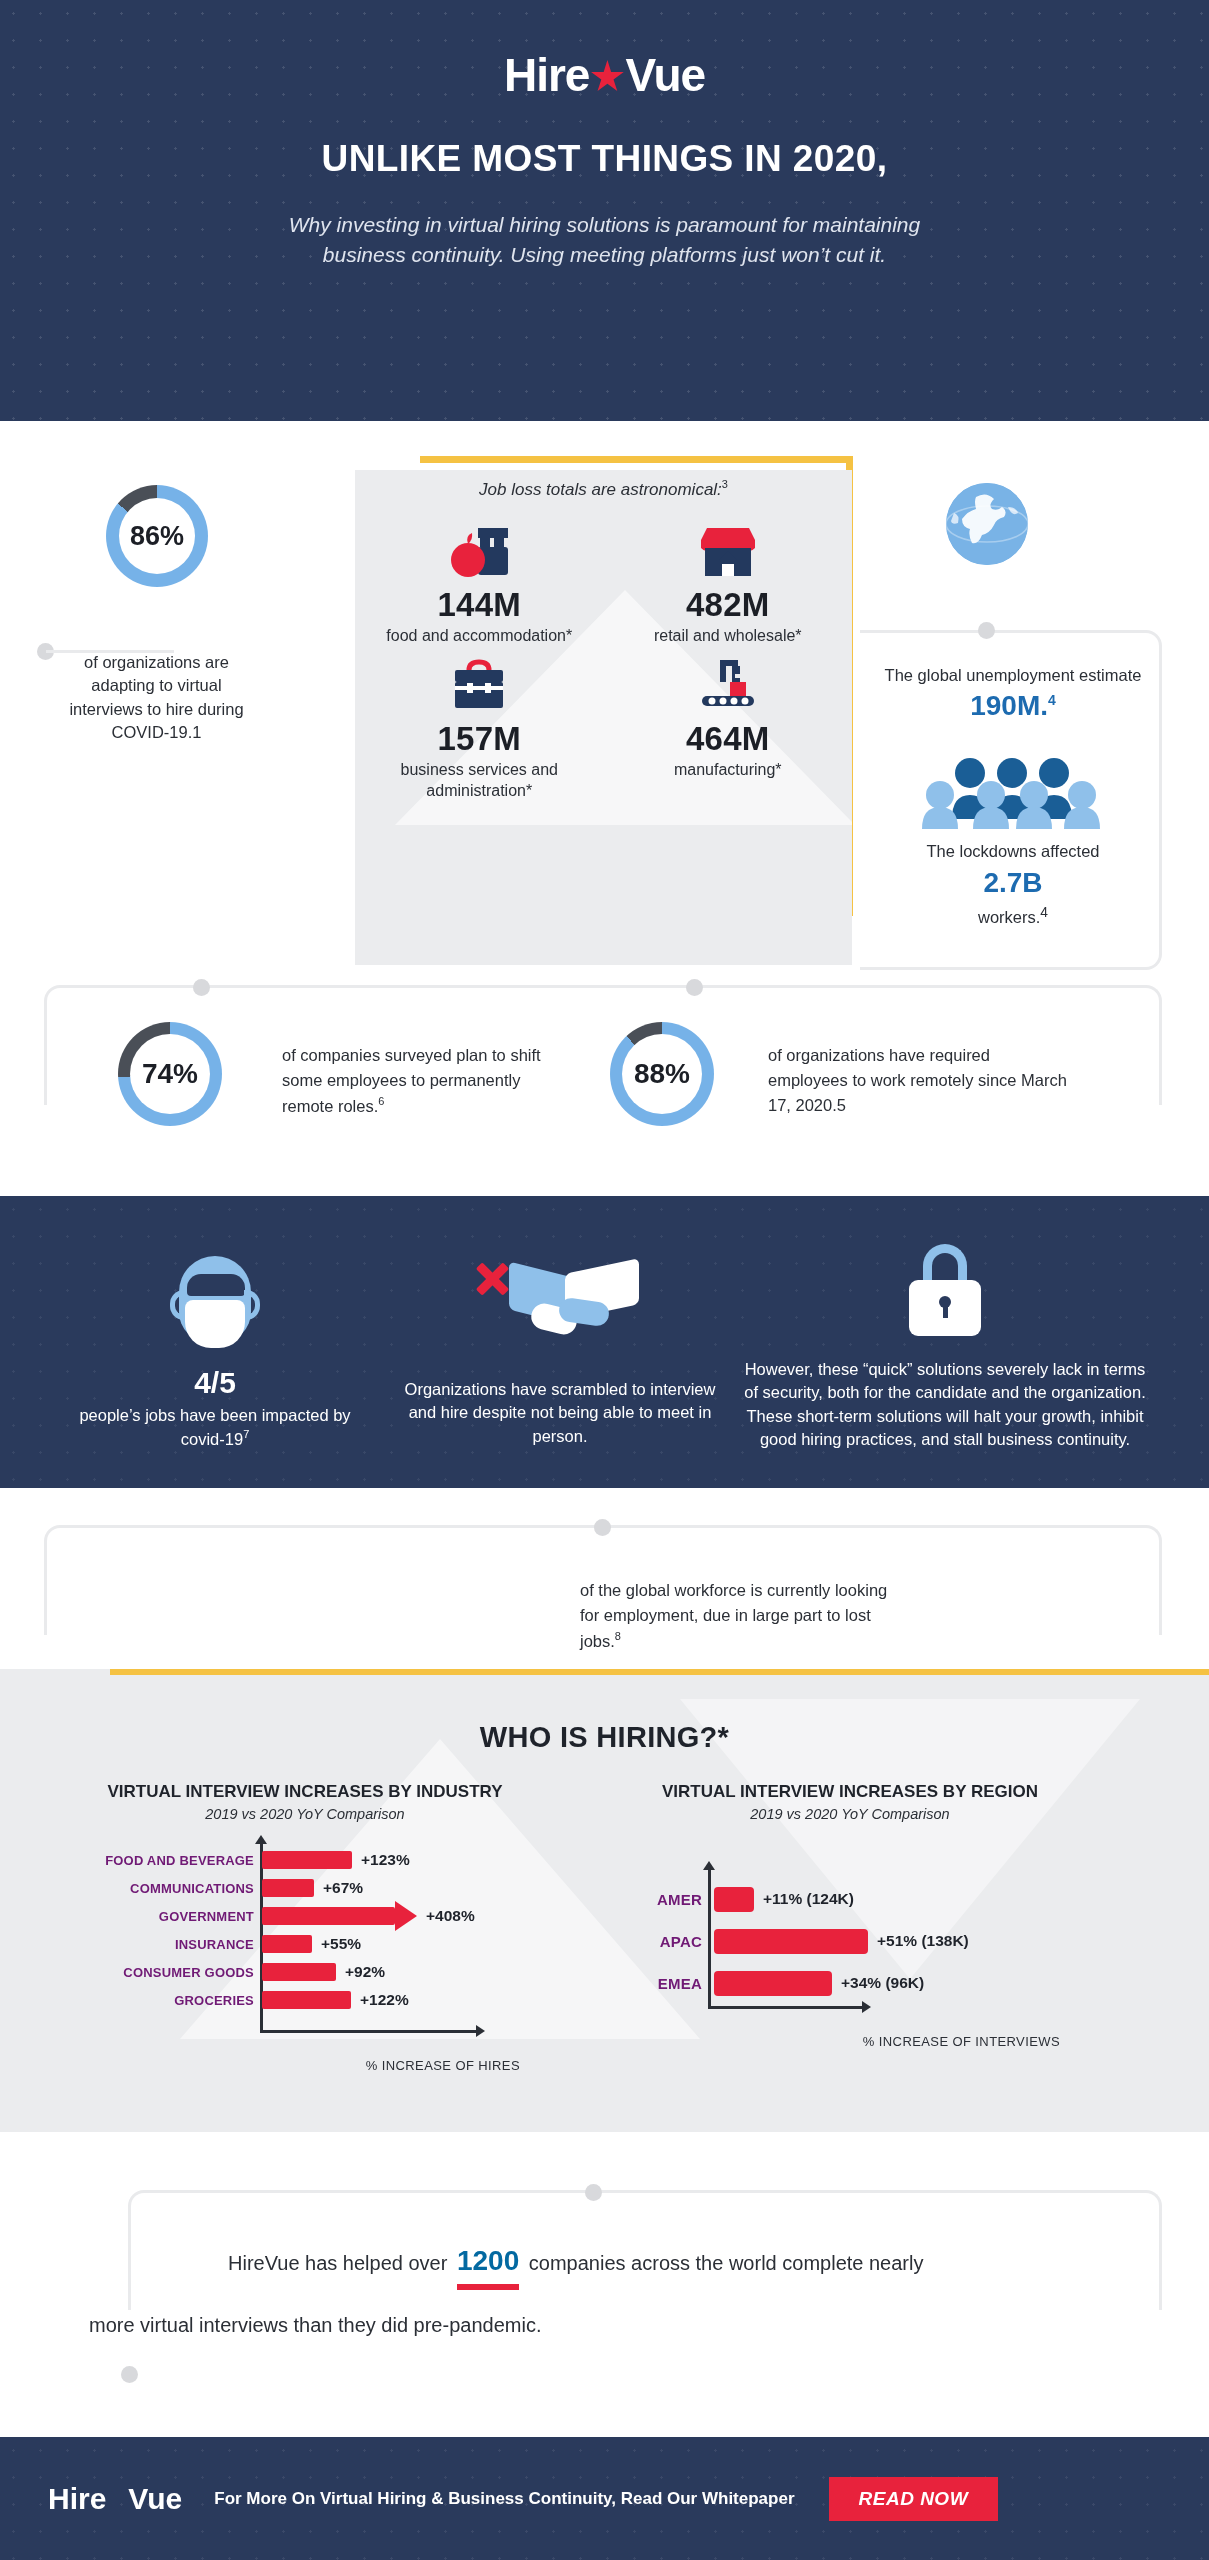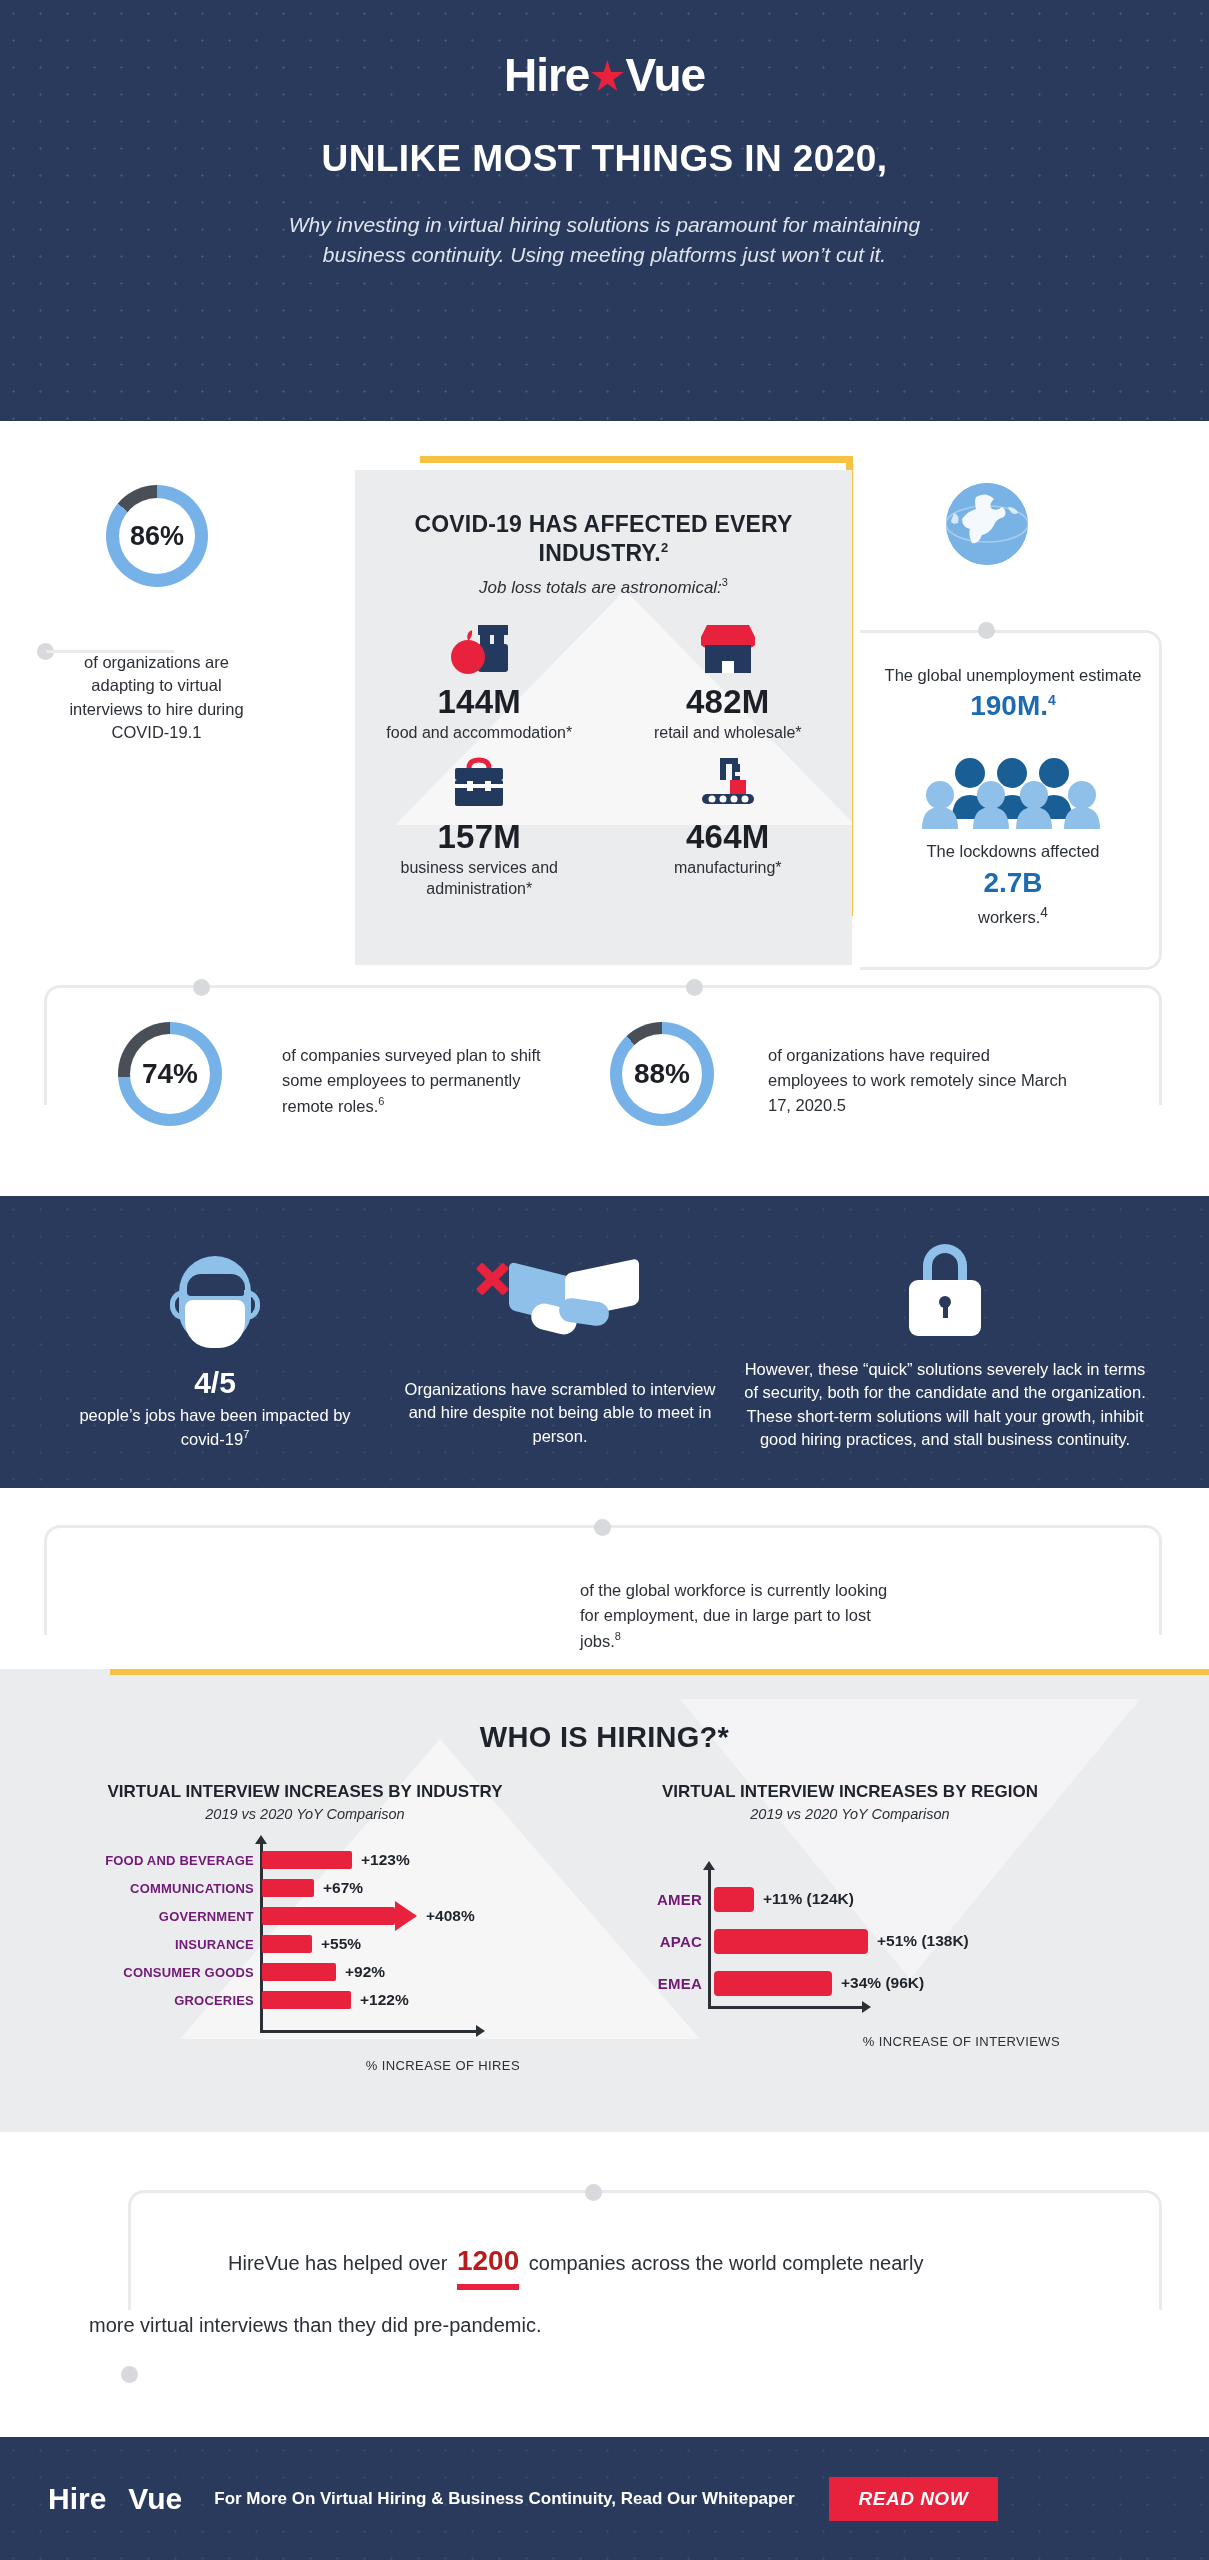--- a/index.html
+++ b/index.html
@@ -258,21 +258,21 @@
   .arrowhead { width:0;height:0; border-top: 15px solid transparent;
     border-bottom: 15px solid transparent; border-left: 22px solid #e8223c; }
   .axis-cap { text-align: right; font-size: 13px; letter-spacing: .4px; color: #2b2f36; margin-top: 20px; }
 
   
   .bottom { position: absolute; left: 0; top: 2230px; width: 1209px; }
   .bline {
     font-size: 20px; line-height: 1.5; text-align: left; color: #2b2f36;
   }
   .hl-num { font-weight: 700; font-size: 28px; position: relative; display: inline-block;
-    padding: 0 4px; color: #b91c1c; }
+    padding: 0 4px; color: #0369a1; }
   .hl-num .ul2 { position: absolute; left: 4px; right: 4px; bottom: -8px; height: 6px; background: #e8223c; }
 
   
   .footer {
     position: absolute; left: 0; top: 2437px; width: 1209px; height: 123px;
     background: #2a3a5c; overflow: hidden;
     display: flex; align-items: center;
   }
   .footer .dots-bg { opacity: .55; }
   .f-logo { position: relative; margin-left: 48px; font-size: 30px; font-weight: 700; color: #fff;
@@ -317,23 +317,20 @@
     <div class="ring" style="--p:86%;">
       <span class="val">86%</span>
     </div>
   </div>
   <div class="cap86">of organizations are adapting to virtual interviews to hire during COVID-19.1</div>
 
   <div class="yellow-edge-top"></div>
   <div class="yellow-edge"></div>
   <div class="covid-card">
     <div class="chev2"></div>
-    <div class="covid-title">
-      <span>COVID-19 HAS AFFECTED EVERY INDUSTRY.</span><sup>2</sup>
-    </div>
     <div class="covid-sub">
       <span>Job loss totals are astronomical:</span><sup>3</sup>
     </div>
 
     <div class="ind-grid">
 
       <div class="ind">
         <div class="icon">
           <svg width="70" height="58" viewBox="0 0 70 58">
             <rect x="34" y="6" width="30" height="10" fill="#23395e"></rect>

